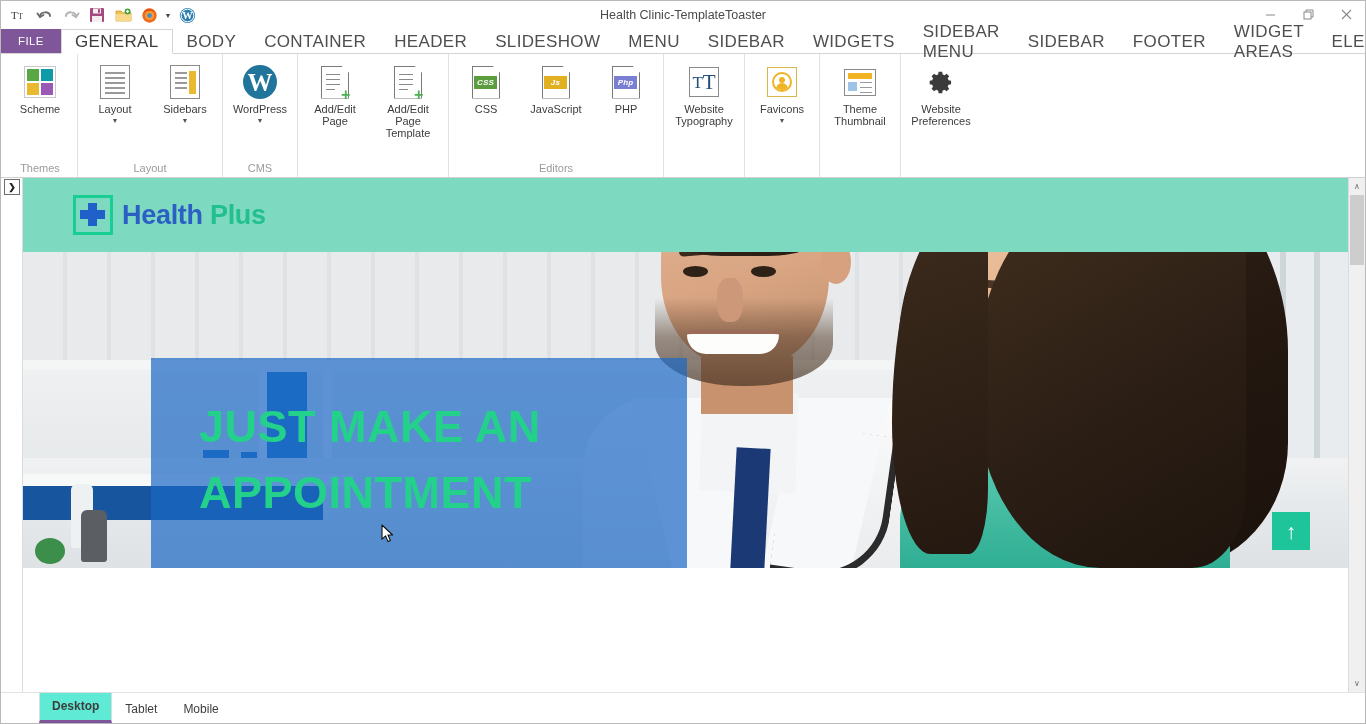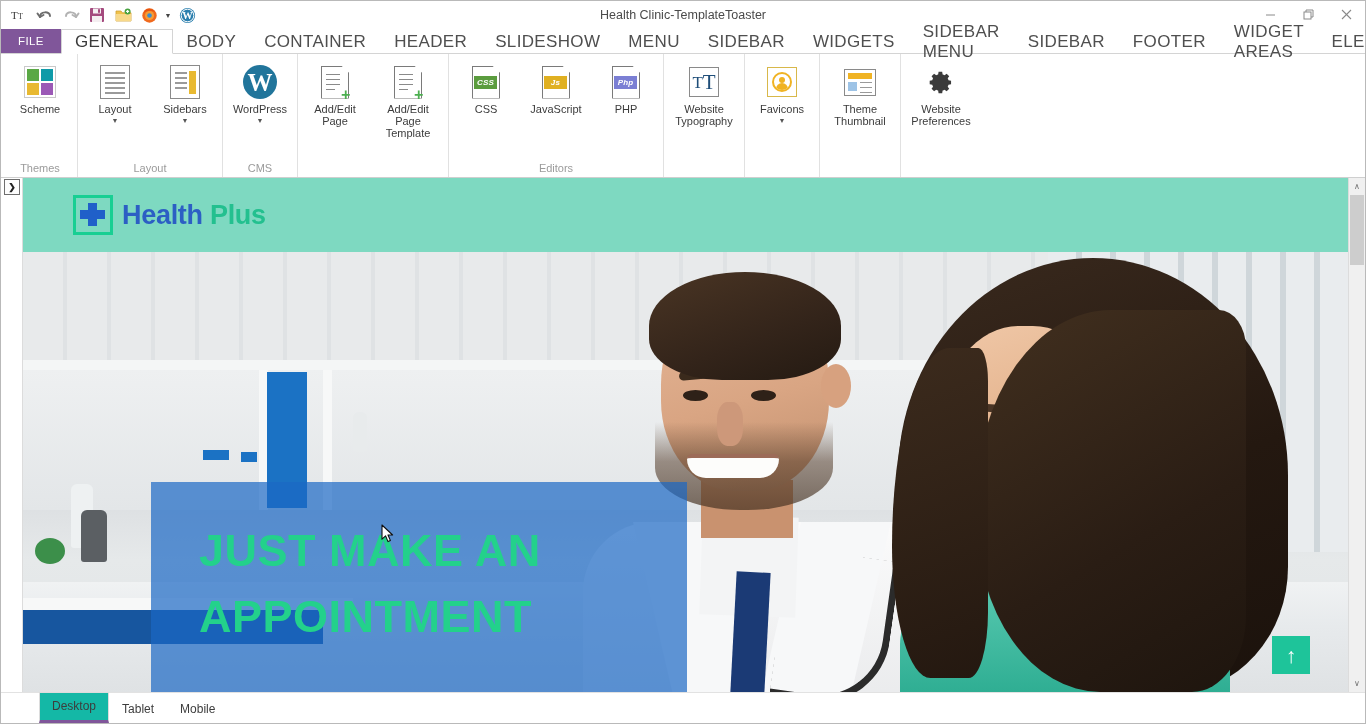--- a/index.html
+++ b/index.html
@@ -238,21 +238,21 @@
   .logo-text .b { color: #23c08f; }
   .site-nav { display: flex; gap: 0; margin-left: 134px; }
   .site-nav a {
     font-size: 14.5px; font-weight: bold; color: #2a2a2a;
     text-decoration: none; padding: 0 30px; letter-spacing: .15px;
     cursor: default;
   }
 
   
   .hero {
-    position: relative; height: 440px; overflow: hidden;
+    position: relative; height: 316px; overflow: hidden;
     background: #dfe3e6;
   }
   .hero-bg { position: absolute; inset: 0; }
 
   
   .room {
     position: absolute; inset: 0;
     background:
       linear-gradient(180deg,#e9ebec 0%, #e3e6e8 30%, #d9dcdf 52%, #e6e9ea 70%, #dfe3e5 100%);
   }
@@ -457,22 +457,22 @@
   }
   .dev-tab {
     padding: 5px 12px 6px 12px;
     font-size: 12px; color: #3d3d3d;
     cursor: default; line-height: 16px;
     border: 1px solid transparent; border-bottom: none;
   }
   .dev-tab.active {
     border: 1px solid #dcdcdc;
     border-bottom: 3px solid #80569a;
-    background: #14b8a6;
-    font-weight: normal;
+    background: #5eead4;
+    font-weight: bold;
   }
 </style>
 </head>
 <body>
 
 <div class="app-window">
 
   <div class="titlebar">
     <div class="qat">
       <div class="qat-btn">

